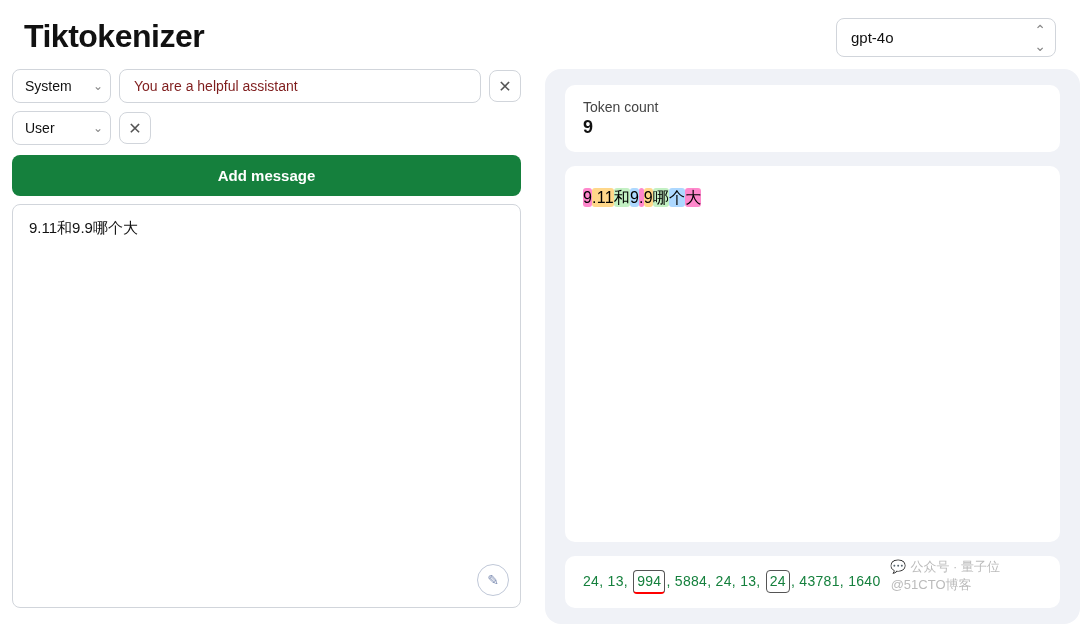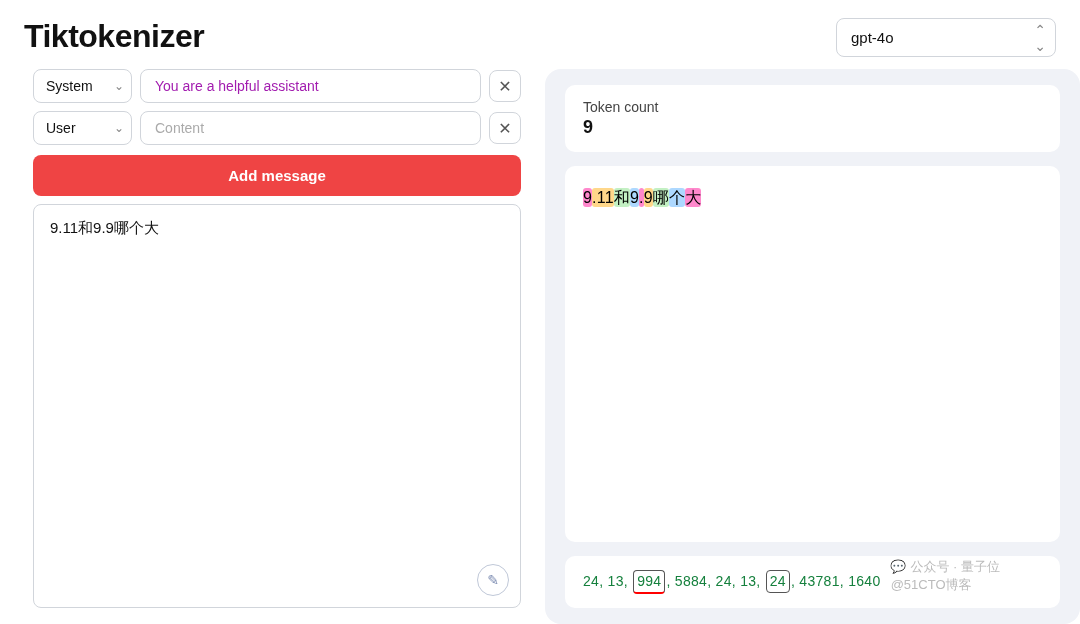--- a/index.html
+++ b/index.html
@@ -57,21 +57,21 @@
 
     .main-content {
       display: flex;
       flex: 1;
       overflow: hidden;
     }
 
     
     .left-panel {
       width: 545px;
-      padding: 0 24px 16px 33px;
+      padding: 0 24px 16px 12px;
       display: flex;
       flex-direction: column;
       gap: 8px;
       flex-shrink: 0;
     }
 
     .message-row {
       display: flex;
       align-items: center;
       gap: 8px;
@@ -104,21 +104,21 @@
       color: #888;
       font-size: 12px;
     }
 
     .message-input {
       flex: 1;
       padding: 8px 14px;
       border: 1.5px solid #d1d5db;
       border-radius: 8px;
       font-size: 14px;
-      color: #a21caf;
+      color: #7f1d1d;
       outline: none;
       background: #fff;
     }
 
     .message-input::placeholder {
       color: #aaa;
     }
 
     .close-btn {
       width: 32px;
@@ -131,21 +131,21 @@
       background: #fff;
       cursor: pointer;
       font-size: 16px;
       color: #555;
       flex-shrink: 0;
     }
 
     .add-message-btn {
       width: 100%;
       padding: 12px;
-      background: #ef4444;
+      background: #15803d;
       color: #fff;
       border: none;
       border-radius: 8px;
       font-size: 15px;
       font-weight: 600;
       cursor: pointer;
       margin-top: 2px;
     }
 
     .text-area-wrapper {
@@ -311,21 +311,20 @@
 
     <div class="message-row">
       <div class="role-select-wrapper">
         <select class="role-select">
           <option>User</option>
           <option>System</option>
           <option>Assistant</option>
         </select>
         <span class="role-chevron">⌄</span>
       </div>
-      <input class="message-input" type="text" placeholder="Content" style="">
       <button class="close-btn">✕</button>
     </div>
 
     <button class="add-message-btn">Add message</button>
 
     <div class="text-area-wrapper">
       <textarea class="content-textarea" style="">9.11和9.9哪个大</textarea>
       <button class="edit-icon-btn">
         <span>✎</span>
       </button>

